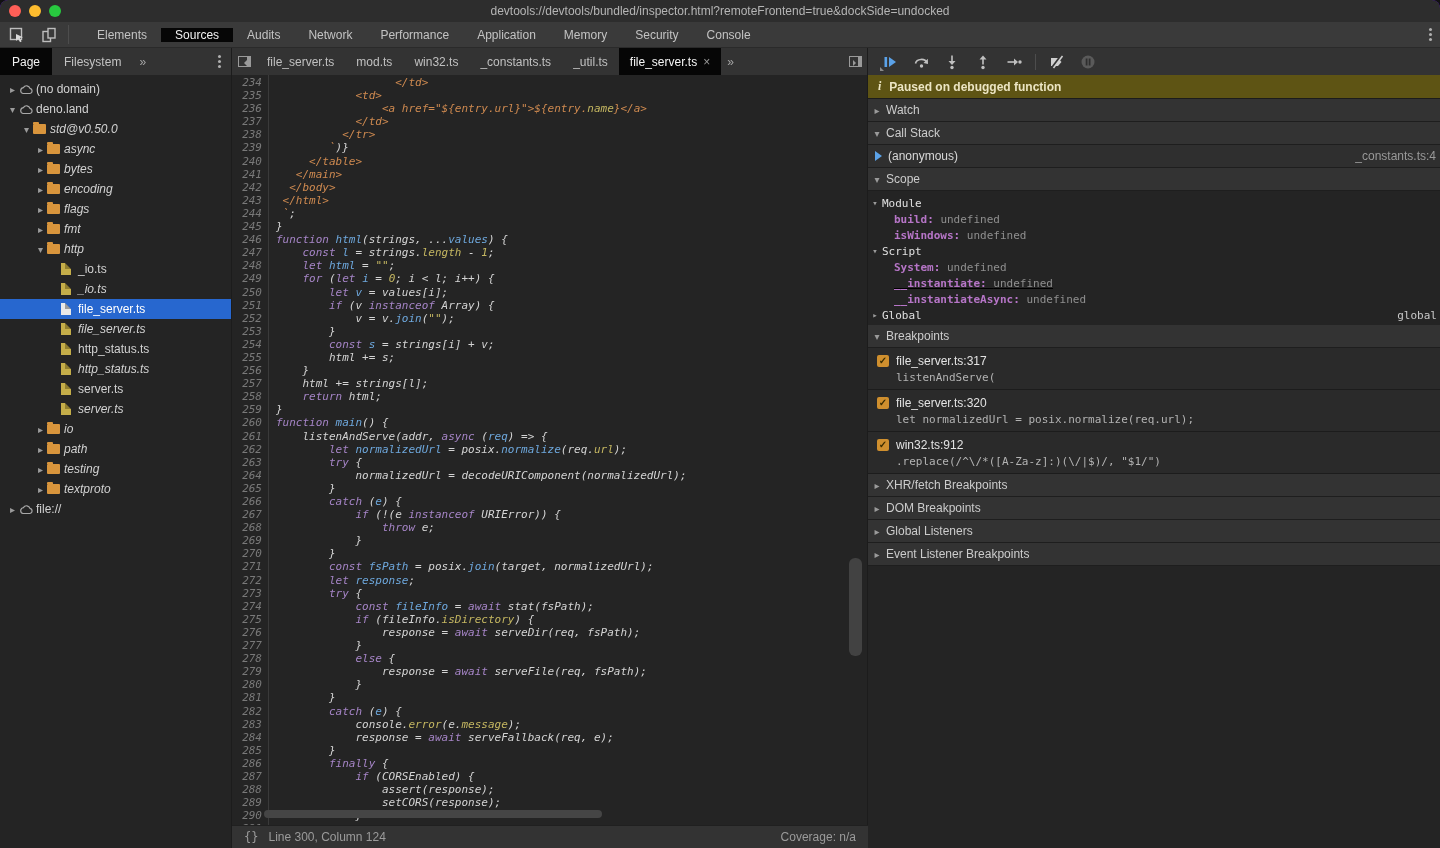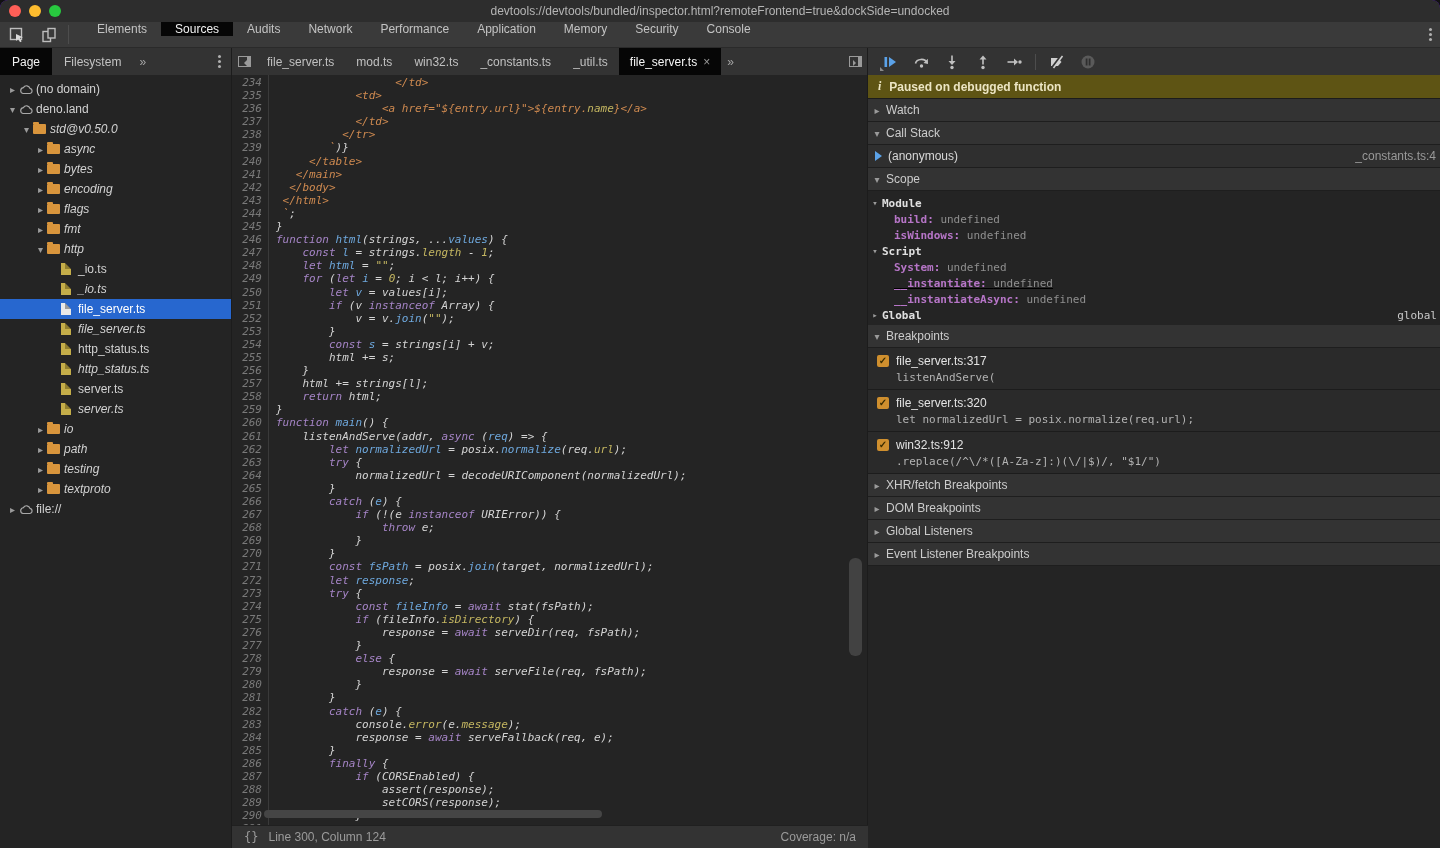--- a/index.html
+++ b/index.html
@@ -12,21 +12,21 @@
   .traffic{position:absolute;left:9px;top:5px;display:flex;gap:8px;}
   .tl{width:12px;height:12px;border-radius:50%;}
   .titlebar .title{position:absolute;left:0;right:0;top:0;height:22px;line-height:22px;
     text-align:center;color:#b5b5b5;font-size:12px;}
   
   .toolbar{position:absolute;left:0;top:22px;width:1440px;height:26px;background:#3a3a3a;
     display:flex;align-items:stretch;border-bottom:1px solid #2a2a2a;box-sizing:border-box;}
   .tool-icons{display:flex;align-items:center;padding:0 6px;gap:10px;}
   .tbtn{width:22px;height:20px;display:flex;align-items:center;justify-content:center;}
   .vsep{width:1px;background:#4d4d4d;margin:3px 2px;}
-  .main-tabs{display:flex;align-items:flex-start;margin-left:12px;}
+  .main-tabs{display:flex;align-items:center;margin-left:12px;}
   .mtab{padding:0 14px;display:flex;align-items:center;color:#c3c3c3;font-size:12px;cursor:default;}
   .mtab.sel{background:#060606;color:#f2f2f2;}
   .menu-dots{margin-left:auto;display:flex;align-items:center;padding-right:8px;color:#b0b0b0;}
   .dots{display:flex;flex-direction:column;gap:2px;}
   .dots i{width:3px;height:3px;border-radius:50%;background:#b0b0b0;display:block;}
   
   .strips{position:absolute;left:0;top:48px;width:1304px;height:27px;}
   .nav-strip{position:absolute;left:0;top:0;width:232px;height:27px;background:#333;
     display:flex;align-items:stretch;border-right:1px solid #1c1c1c;box-sizing:border-box;}
   .nstab{padding:0 12px;display:flex;align-items:center;font-size:12px;color:#c3c3c3;}
@@ -96,21 +96,21 @@
     color:#cccccc;font-size:12px;}
   .sect .arr{width:18px;text-align:center;}
   .frame{height:22px;background:#2f2f2f;border-bottom:1px solid #1e1e1e;display:flex;align-items:center;
     font-size:12px;color:#d8d8d8;}
   .frame .mark{width:0;height:0;border-left:7px solid #5ba2e8;border-top:5px solid transparent;
     border-bottom:5px solid transparent;margin:0 6px 0 7px;}
   .frame .loc{margin-left:auto;color:#999;padding-right:4px;}
   .scopebox{padding:4px 0 2px 0;background:#242424;font-family:"DejaVu Sans Mono",monospace;font-size:11px;}
   .srow{height:16px;display:flex;align-items:center;white-space:nowrap;}
   .srow .arr{width:14px;text-align:center;font-size:9px;}
-  .sname{color:#e0e0e0;font-weight:bold;}
+  .sname{color:#e0e0e0;font-weight:normal;}
   .pname{color:#b675c7;font-weight:bold;}
   .pval{color:#8f8f8f;}
   .srow .annot{margin-left:auto;color:#c9c9c9;padding-right:3px;}
   .bpitem{background:#2a2a2a;border-bottom:1px solid #1c1c1c;padding:4px 0 5px 0;}
   .bprow1{display:flex;align-items:center;height:17px;}
   .bpcheck{width:12px;height:12px;background:#cf8f2e;border-radius:2px;margin:0 7px 0 9px;
     color:#3a2c00;font-size:10px;line-height:12px;text-align:center;font-weight:bold;}
   .bploc{color:#e3e3e3;font-size:12px;}
   .bpsnip{font-family:"DejaVu Sans Mono",monospace;font-size:11px;color:#b3b3b3;
     padding:2px 0 0 28px;white-space:pre;}

